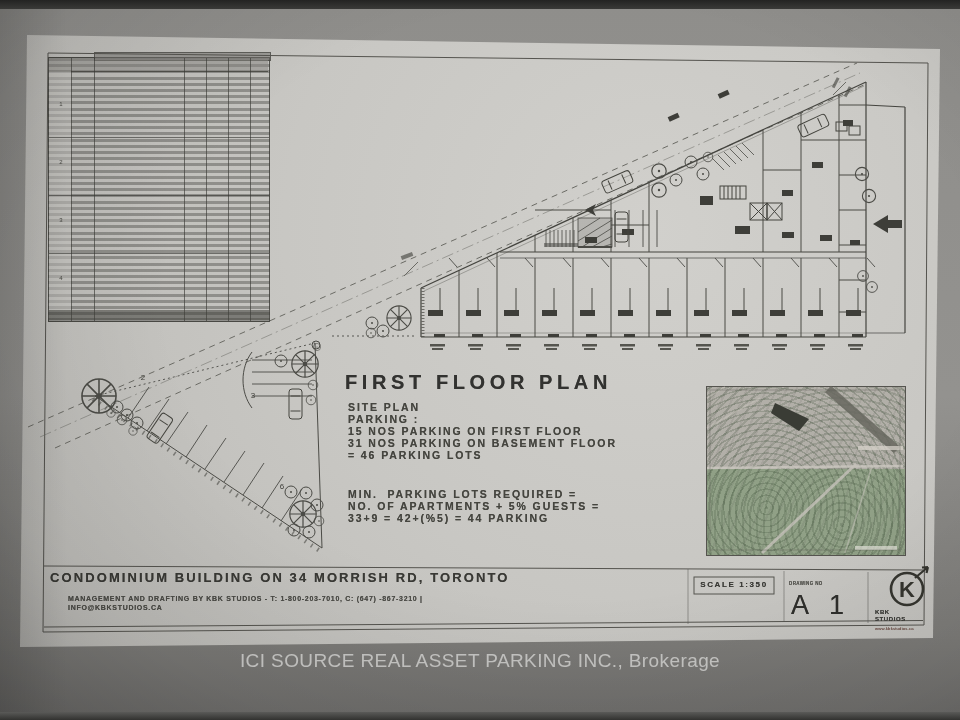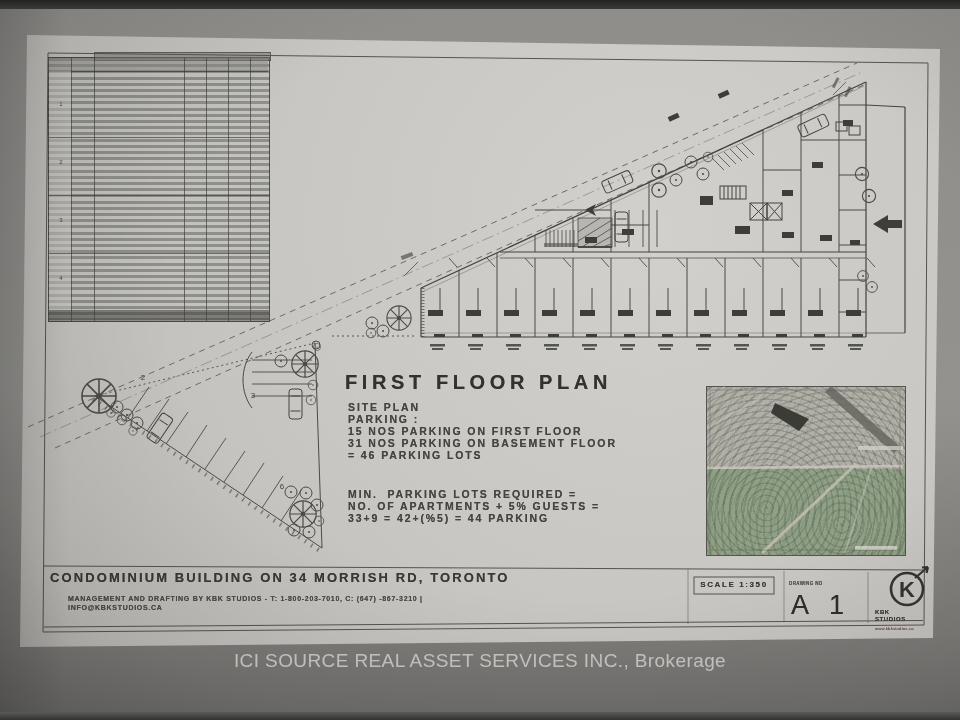--- a/index.html
+++ b/index.html
@@ -338,14 +338,14 @@
   <div class="txt scale-label">SCALE 1:350</div>
   <div class="txt dwgno">DRAWING NO</div>
   <div class="txt sheetno">A 1</div>
   <div class="txt logo-txt">KBK STUDIOS</div>
   <div class="txt logo-url">www.kbkstudios.ca</div>
 
   <div class="vignette"></div>
   <div class="band-top"></div>
   <div class="band-bottom"></div>
 
-  <div class="watermark">ICI SOURCE REAL ASSET SERVICES INC., Brokerage</div>
+  <div class="watermark">ICI SOURCE REAL ASSET PARKING INC., Brokerage</div>
 </div>
 
 </body></html>

